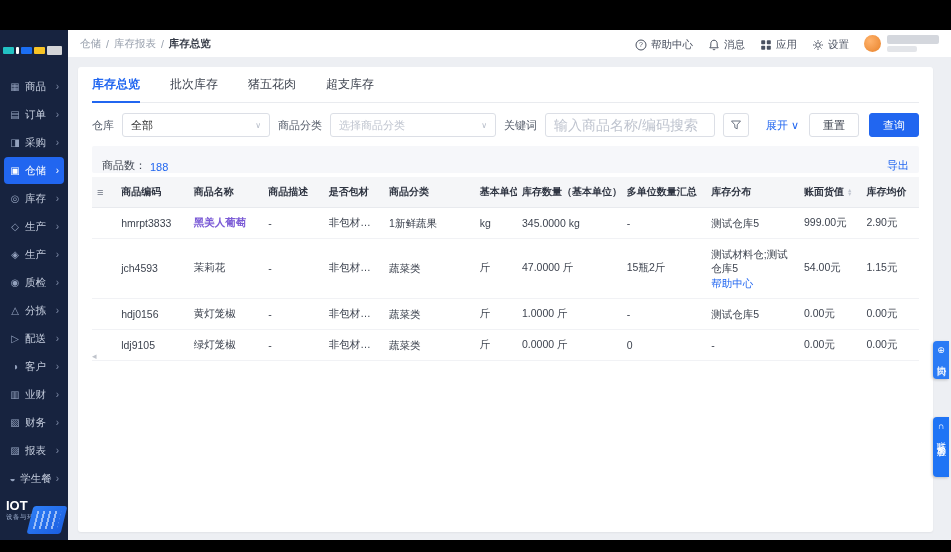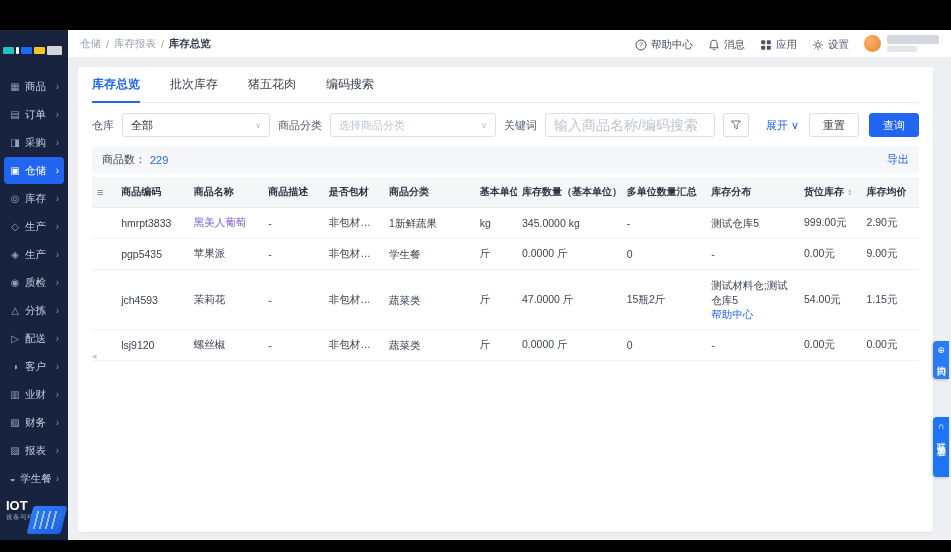--- a/index.html
+++ b/index.html
@@ -61,21 +61,21 @@
   .placeholder { color:#bfc4cf; }
   .kw-input { height:24px; width:170px; border:1px solid #dcdfe6; border-radius:3px; font-size:14px; padding:0 8px; color:#333; outline:none; }
   .kw-input::placeholder { color:#bfc4cf; }
   .filter-btn { width:26px; height:24px; border:1px solid #dcdfe6; border-radius:3px; display:flex; align-items:center; justify-content:center; color:#6b7280; background:#fff; cursor:pointer; }
   .right-actions { margin-left:auto; display:flex; align-items:center; gap:10px; }
   .expand { color:#2166f0; font-size:11px; cursor:pointer; display:flex; gap:3px; align-items:center; }
   .btn { height:24px; padding:0 13px; border-radius:3px; font-size:11px; display:flex; align-items:center; border:1px solid #dcdfe6; background:#fff; color:#3d434f; cursor:pointer; }
   .btn.primary { background:#2166f0; border-color:#2166f0; color:#fff; }
 
   
-  .count-strip { height:27px; background:#f6f7fa; display:flex; align-items:center; padding:0 10px; font-size:11px; color:#3d434f; border-radius:2px; flex-shrink:0; }
+  .count-strip { height:27px; background:#f6f7fa; display:flex; align-items:flex-end; padding:0 10px; font-size:11px; color:#3d434f; border-radius:2px; flex-shrink:0; }
   .count-num { color:#2166f0; margin-left:4px; }
   .export { margin-left:auto; color:#2166f0; cursor:pointer; }
 
   
   .table-wrap { margin-top:4px; overflow:hidden; position:relative; flex-shrink:0; }
   table { border-collapse:collapse; table-layout:fixed; width:832px; }
   thead th { background:#f5f6f8; color:#2f3542; font-weight:600; font-size:10px; text-align:left; padding:8px 5px; border-bottom:1px solid #e8eaee; white-space:nowrap; overflow:hidden; }
   tbody td { padding:8px 5px; border-bottom:1px solid #f1f2f5; color:#3d434f; font-size:10.5px; white-space:nowrap; overflow:hidden; text-overflow:ellipsis; }
   td.wrap { white-space:normal; line-height:1.35; }
   .caret { display:inline-flex; flex-direction:column; font-size:5.5px; color:#c3c8d2; line-height:4.5px; margin-left:3px; vertical-align:middle; }
@@ -247,21 +247,21 @@
               <div class="tab active">
                 <span>库存总览</span>
               </div>
               <div class="tab">
                 <span>批次库存</span>
               </div>
               <div class="tab">
                 <span>猪五花肉</span>
               </div>
               <div class="tab">
-                <span>编码搜索</span>
+                <span>超支库存</span>
               </div>
             </div>
 
           <div class="filters">
             <span class="f-label">仓库</span>
             <div class="select w1">
               <span>全部</span>
               <span class="sel-arrow">∨</span>
             </div>
             <span class="f-label">商品分类</span>
@@ -281,21 +281,21 @@
                 <span>展开</span>
                 <span>∨</span>
               </span>
               <button class="btn">重置</button>
               <button class="btn primary">查询</button>
             </div>
           </div>
 
           <div class="count-strip">
             <span>商品数：</span>
-            <span class="count-num">229</span>
+            <span class="count-num">188</span>
             <span class="export">导出</span>
           </div>
 
           <div class="table-wrap">
             <table>
               <colgroup>
                 <col style="width:24px">
                   <col style="width:72px">
                   <col style="width:74px">
                   <col style="width:60px">
@@ -313,74 +313,74 @@
                   <th><span class="menu-glyph">≡</span></th>
                 <th><span>商品编码</span></th>
                     <th><span>商品名称</span></th>
                     <th><span>商品描述</span></th>
                     <th><span>是否包材</span></th>
                     <th><span>商品分类</span></th>
                     <th><span>基本单位</span></th>
                     <th><span>库存数量（基本单位）</span></th>
                     <th><span>多单位数量汇总</span></th>
                     <th><span>库存分布</span></th>
-                    <th><span>货位库存</span><span class="caret">
+                    <th><span>账面货值</span><span class="caret">
                         <span>▲</span>
                         <span>▼</span>
                       </span></th>
                     <th><span>库存均价</span></th>
                   </tr>
               </thead>
               <tbody id="tbody">
                   <tr>
     <td></td>
     <td class="c-code">hmrpt3833</td>
-    <td class="c-name" style="color: rgb(123, 91, 214);">黑美人葡萄</td>
+    <td class="c-name" style="color: rgb(123, 91, 214); font-weight: bold;">黑美人葡萄</td>
     <td class="c-desc">-</td>
     <td class="c-pack">非包材用品</td>
     <td class="c-cat wrap">1新鲜蔬果</td>
     <td class="c-unit">kg</td>
     <td class="c-qty">345.0000 kg</td>
     <td class="c-multi">-</td>
     <td class="c-dist wrap">测试仓库5</td>
     <td class="c-book">999.00元</td>
     <td class="c-avg">2.90元</td>
-  </tr>
-                  <tr>
-    <td></td>
-    <td class="c-code">pgp5435</td>
-    <td class="c-name">苹果派</td>
-    <td class="c-desc">-</td>
-    <td class="c-pack">非包材用品</td>
-    <td class="c-cat wrap">学生餐</td>
-    <td class="c-unit">斤</td>
-    <td class="c-qty">0.0000 斤</td>
-    <td class="c-multi">0</td>
-    <td class="c-dist wrap">-</td>
-    <td class="c-book">0.00元</td>
-    <td class="c-avg">9.00元</td>
   </tr>
                   <tr>
     <td></td>
     <td class="c-code">jch4593</td>
     <td class="c-name">茉莉花</td>
     <td class="c-desc">-</td>
     <td class="c-pack">非包材用品</td>
     <td class="c-cat wrap">蔬菜类</td>
     <td class="c-unit">斤</td>
     <td class="c-qty">47.0000 斤</td>
     <td class="c-multi">15瓶2斤</td>
     <td class="c-dist wrap">测试材料仓;测试仓库5<div class="dist-link">帮助中心</div></td>
     <td class="c-book">54.00元</td>
     <td class="c-avg">1.15元</td>
   </tr>
                   <tr>
     <td></td>
-    <td class="c-code">lsj9120</td>
-    <td class="c-name">螺丝椒</td>
+    <td class="c-code">hdj0156</td>
+    <td class="c-name">黄灯笼椒</td>
+    <td class="c-desc">-</td>
+    <td class="c-pack">非包材用品</td>
+    <td class="c-cat wrap">蔬菜类</td>
+    <td class="c-unit">斤</td>
+    <td class="c-qty">1.0000 斤</td>
+    <td class="c-multi">-</td>
+    <td class="c-dist wrap">测试仓库5</td>
+    <td class="c-book">0.00元</td>
+    <td class="c-avg">0.00元</td>
+  </tr>
+                  <tr>
+    <td></td>
+    <td class="c-code">ldj9105</td>
+    <td class="c-name">绿灯笼椒</td>
     <td class="c-desc">-</td>
     <td class="c-pack">非包材用品</td>
     <td class="c-cat wrap">蔬菜类</td>
     <td class="c-unit">斤</td>
     <td class="c-qty">0.0000 斤</td>
     <td class="c-multi">0</td>
     <td class="c-dist wrap">-</td>
     <td class="c-book">0.00元</td>
     <td class="c-avg">0.00元</td>
   </tr>

